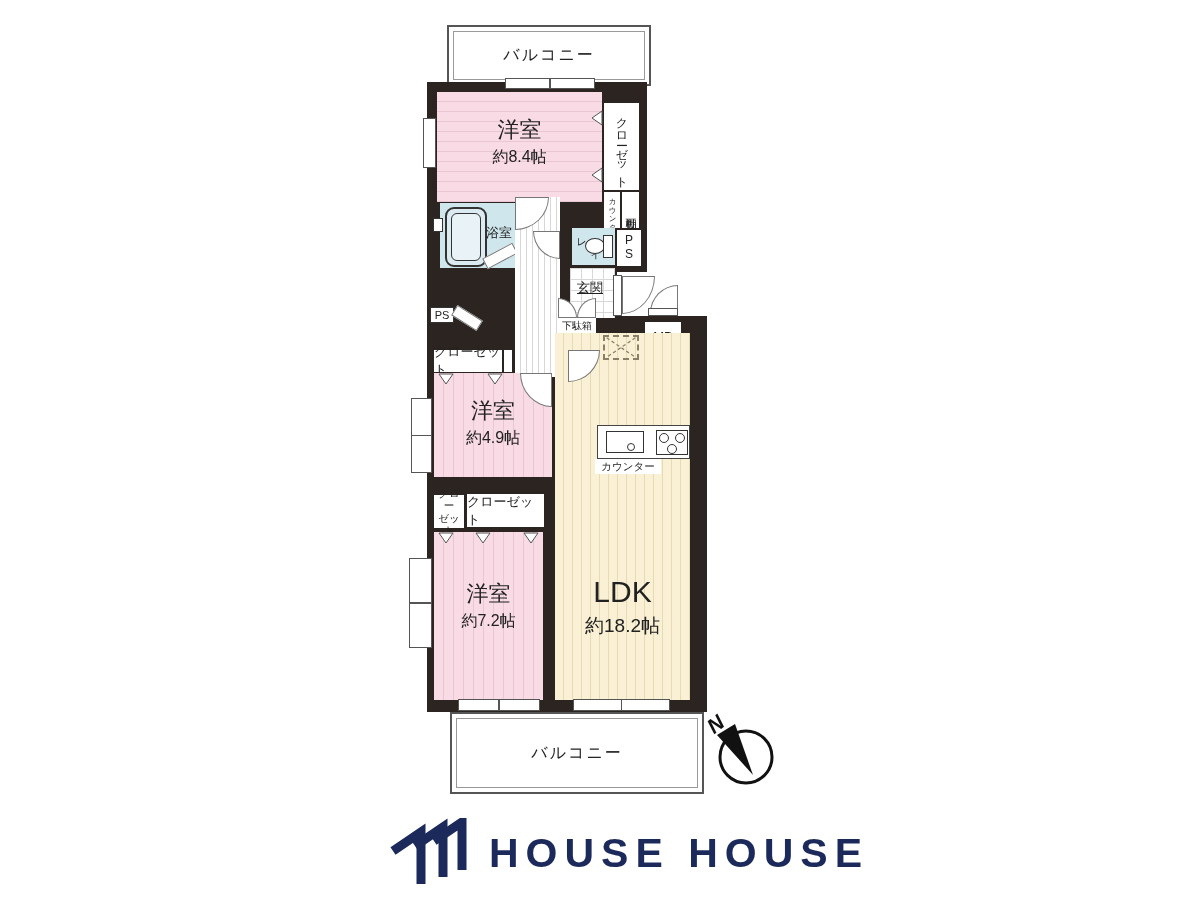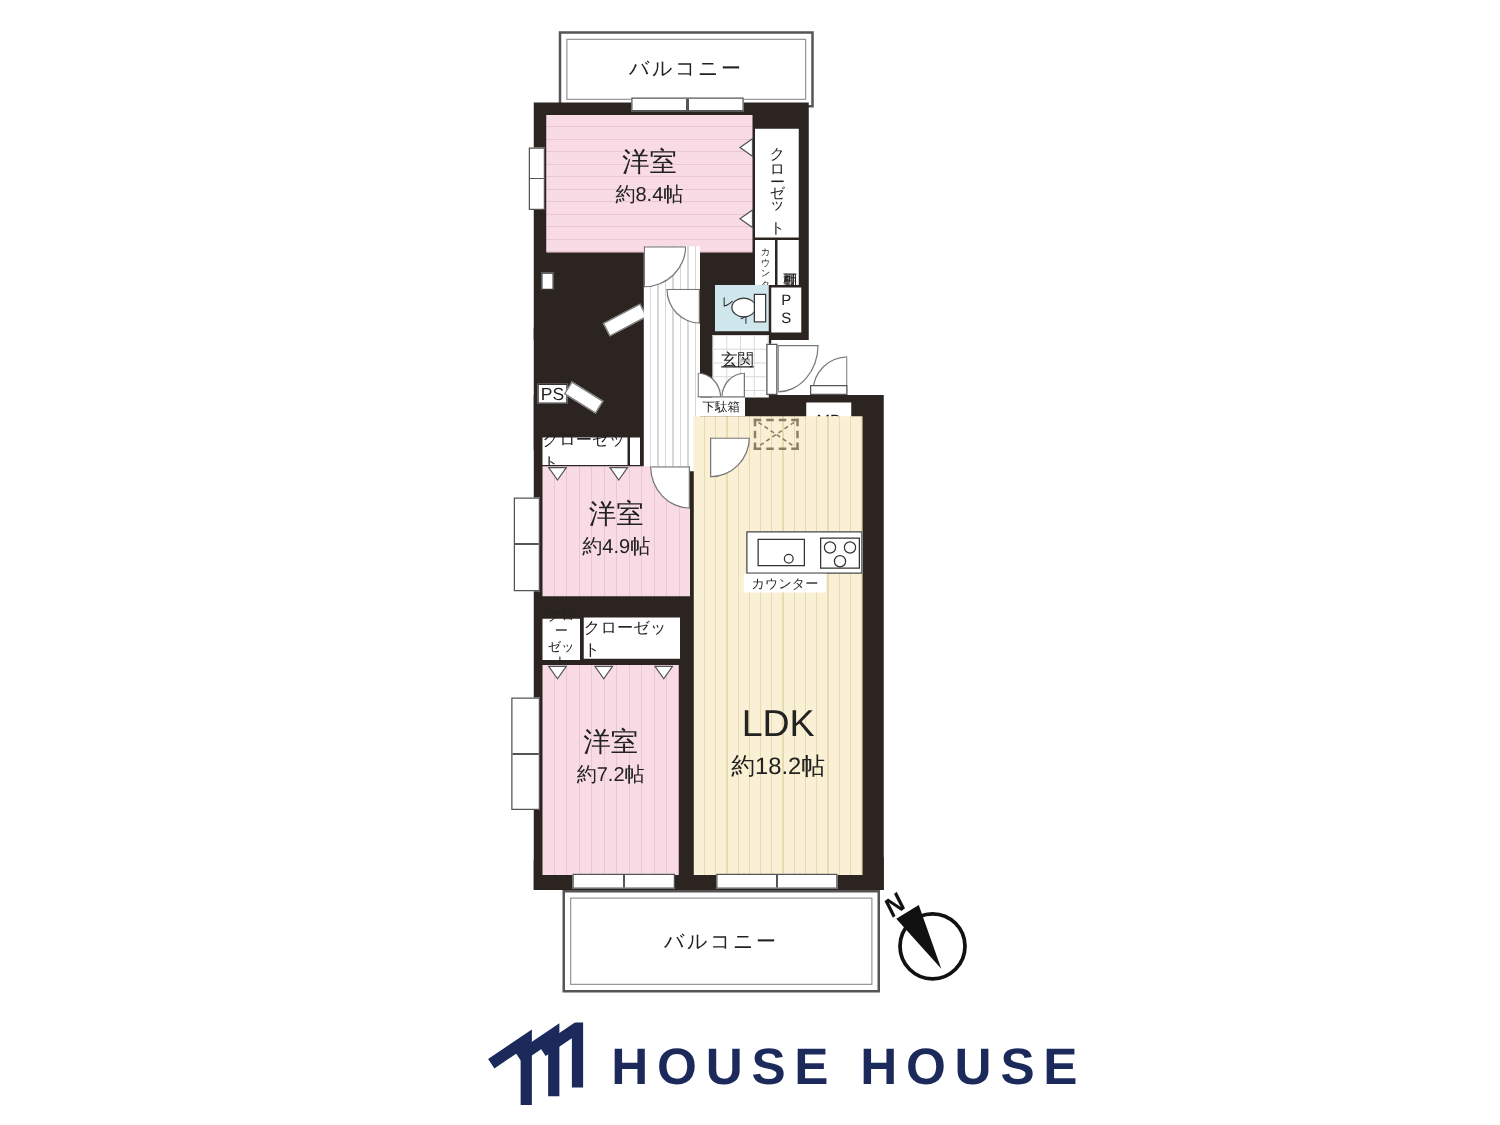--- a/index.html
+++ b/index.html
@@ -92,54 +92,58 @@
   </div>
   <div class="wbox vtext" style="left:219px;top:177px;width:17px;height:36px;font-size:11px;letter-spacing:0;">
     <span>可動棚</span>
   </div>
 
   <div class="wbox preline" style="left:214px;top:215px;width:24px;height:36px;font-size:12px;">
     <span class="preline">P
 S</span>
   </div>
 
+  <div class="blue" style="left:37px;top:188px;width:83px;height:65px;">
+    <div class="tub" style="left:5px;top:4px;width:38px;height:56px;"></div>
+    <div class="small-label" style="left:46px;top:21px;font-size:13px;">浴室</div>
+  </div>
   <div class="fixture" style="left:30px;top:203px;width:10px;height:14px;"></div>
   <div class="door" style="left:80px;top:235px;width:34px;height:12px;transform:rotate(-28deg);border-radius:0;"></div>
 
   <div class="blue" style="left:169px;top:213px;width:43px;height:37px;">
     <div class="small-label vtext" style="left:2px;top:3px;font-size:10px;letter-spacing:0;">トイレ</div>
     <div class="fixture" style="left:13px;top:10px;width:20px;height:16px;border-radius:50%;"></div>
     <div class="fixture" style="left:31px;top:7px;width:10px;height:23px;"></div>
   </div>
 
   <div class="tiles" style="left:167px;top:253px;width:45px;height:50px;">
     <div class="small-label" style="left:7px;top:11px;font-size:13px;text-decoration:underline;">玄関</div>
   </div>
 
   <div class="hallway" style="left:112px;top:182px;width:45px;height:180px;"></div>
 
-  <div class="wbox bordered" style="left:27px;top:292px;width:22px;height:14px;font-size:14px;">
+  <div class="wbox bordered" style="left:27px;top:292px;width:22px;height:14px;font-size:11px;">
     <span>PS</span>
   </div>
   <div class="door" style="left:49px;top:297px;width:30px;height:12px;transform:rotate(32deg);border-radius:0;"></div>
 
   <div class="wbox" style="left:31px;top:335px;width:68px;height:22px;font-size:13px;">
     <span>クローゼット</span>
   </div>
   <div class="wbox" style="left:101px;top:335px;width:8px;height:22px;"></div>
 
   <div class="wbox" style="left:155px;top:303px;width:38px;height:15px;font-size:10px;">
     <span>下駄箱</span>
   </div>
   <div class="wbox" style="left:242px;top:307px;width:36px;height:28px;font-size:13px;">
     <span>MB</span>
   </div>
 
   <div class="beige-v" style="left:152px;top:318px;width:135px;height:367px;">
-    <div class="room-label ldk-label" style="top:228px;">
+    <div class="room-label ldk-label" style="top:240px;">
       <span class="nm">LDK</span>
       <span class="sz">約18.2帖</span>
     </div>
   </div>
   <div class="dashbox" style="left:200px;top:320px;width:36px;height:25px;border-color:#8a8067;">
     <svg width="100%" height="100%" viewBox="0 0 36 25">
       <line x1="1" y1="1" x2="35" y2="24" stroke="#8a8067" stroke-width="1.5" stroke-dasharray="4 3"></line>
       <line x1="35" y1="1" x2="1" y2="24" stroke="#8a8067" stroke-width="1.5" stroke-dasharray="4 3"></line>
     </svg>
   </div>

